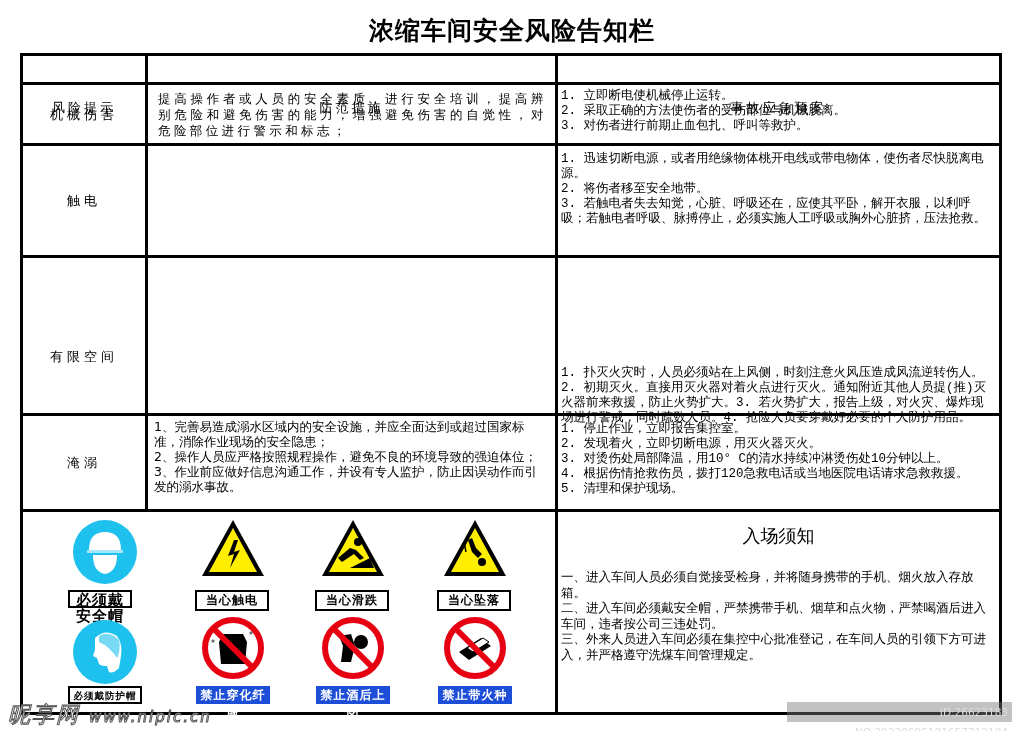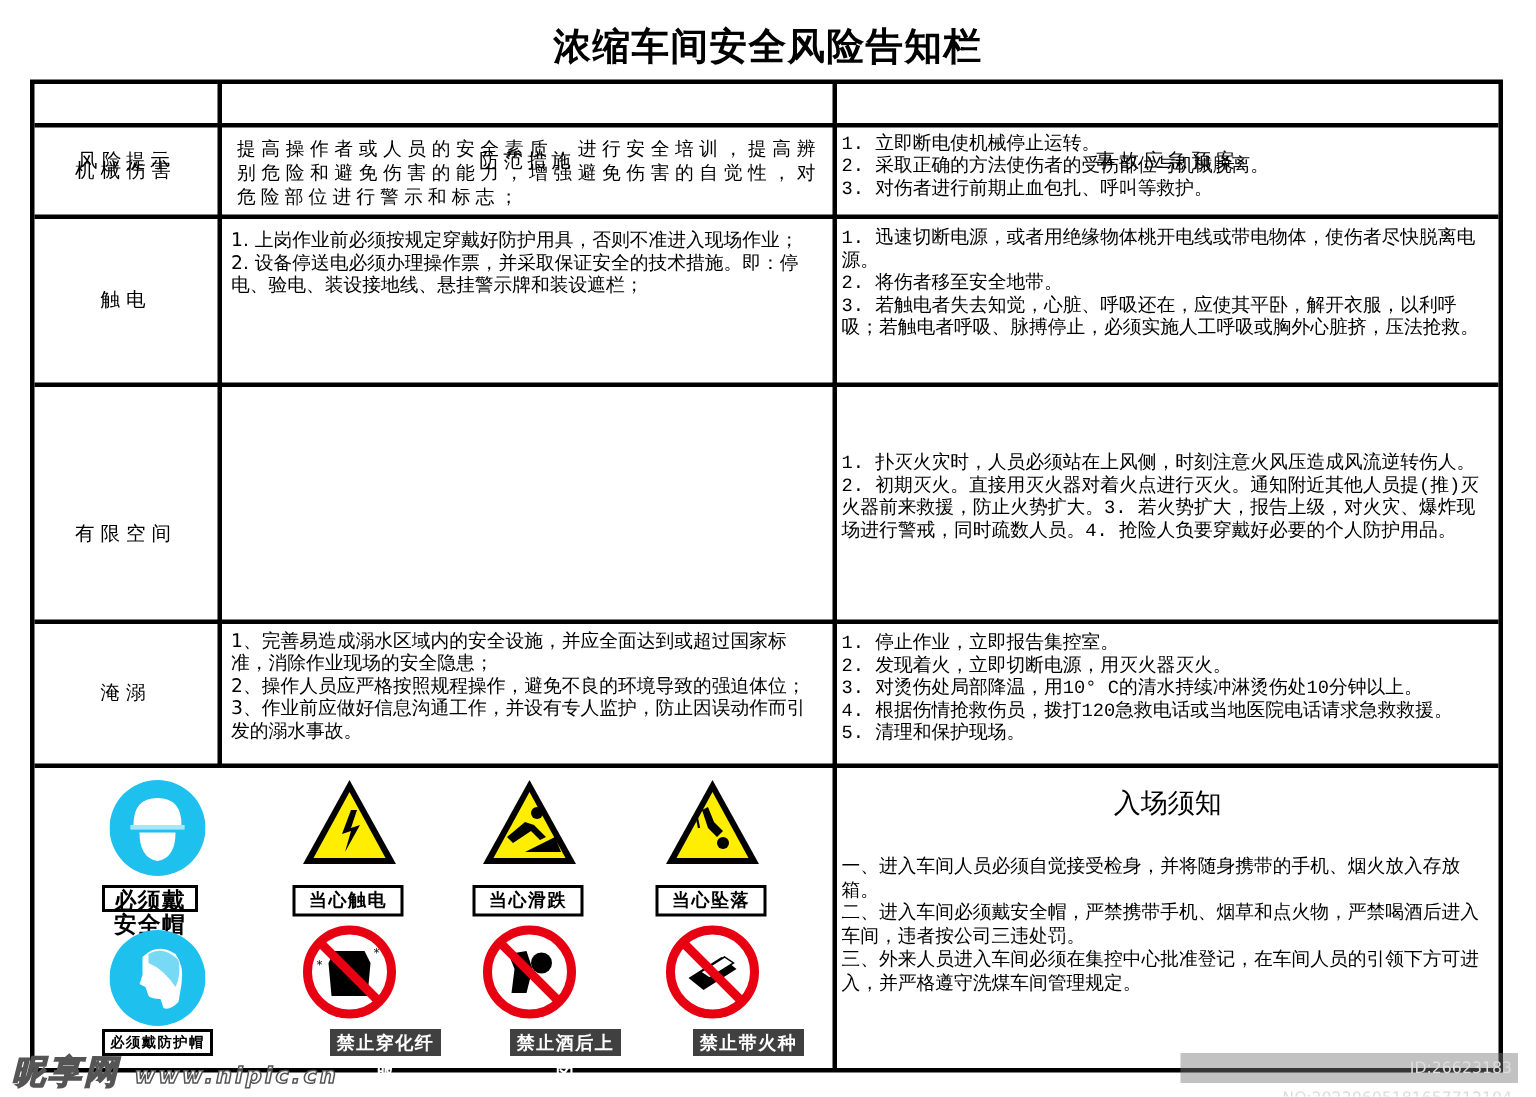--- a/index.html
+++ b/index.html
@@ -8,24 +8,24 @@
   .board { position:absolute; left:20px; top:53px; width:982px; height:662px; border:3px solid #000; box-sizing:border-box; }
   .hline { position:absolute; left:0; width:100%; height:3px; background:#000; }
   .vline { position:absolute; width:3px; background:#000; }
   .cell { position:absolute; box-sizing:border-box; font-size:12.5px; line-height:15px; }
   .hdr { display:flex; align-items:center; justify-content:center; font-size:13px; letter-spacing:3px;margin-top:38px; }
   .risk { display:flex; align-items:center; justify-content:center; font-size:13px; letter-spacing:4px; }
   .txt { padding:4px 6px 0 6px; white-space:pre-wrap; }
   .txt-spaced { letter-spacing:3.4px; line-height:16px; padding:6px 8px 0 10px; text-align:justify; }
   .txt-r { padding:4px 4px 0 3px; white-space:pre-wrap;font-family:Liberation Mono, monospace; }
   .lbl-box { position:absolute; border:2px solid #000; background:#fff; font-size:11.5px; font-weight:bold; text-align:center; line-height:16px; box-sizing:border-box; letter-spacing:1px; }
-  .lbl-red { position:absolute; background:#404040; color:#fff; font-size:12px; font-weight:bold; text-align:center; line-height:18px; letter-spacing:1px;margin-left:24px; }
+  .lbl-red { position:absolute; background:#1d4ed8; color:#fff; font-size:12px; font-weight:bold; text-align:center; line-height:18px; letter-spacing:1px; }
   .notice-title { position:absolute; left:0; width:100%; text-align:center; font-size:18px; }
   .notice-body { position:absolute; left:3px; right:6px; font-size:12.5px; line-height:15.5px; }
-  .watermark-left { position:absolute; left:8px; top:700px; font-size:22px; font-weight:bold; font-style:italic; color:#fff; -webkit-text-stroke:1px #555; letter-spacing:2px; }
+  .watermark-left { position:absolute; left:8px; top:700px; font-size:22px; font-weight:normal; font-style:italic; color:#fff; -webkit-text-stroke:1px #555; letter-spacing:2px; }
   .watermark-left .url { font-size:15px; }
   .watermark-right { position:absolute; left:787px; top:702px; width:225px; height:20px; background:rgba(120,120,120,0.45); color:#ddd; font-size:10.5px; line-height:20px; text-align:right; padding-right:4px; box-sizing:border-box; }
 </style>
 </head>
 <body>
 
 <div class="title">浓缩车间安全风险告知栏</div>
 
 <div class="board">
 
@@ -42,28 +42,26 @@
   <div class="cell hdr" style="left:125px;top:0;width:407px;height:26px">防范措施</div>
   <div class="cell hdr" style="left:535px;top:0;width:441px;height:26px">事故应急预案</div>
 
   <div class="cell risk" style="left:0;top:29px;width:122px;height:58px">机械伤害</div>
   <div class="cell txt txt-spaced" style="left:125px;top:29px;width:407px;height:58px">提高操作者或人员的安全素质，进行安全培训，提高辨别危险和避免伤害的能力，增强避免伤害的自觉性，对危险部位进行警示和标志；</div>
   <div class="cell txt-r" style="left:535px;top:29px;width:441px;height:58px;white-space:pre-wrap">1. 立即断电使机械停止运转。
 2. 采取正确的方法使伤者的受伤部位与机械脱离。
 3. 对伤者进行前期止血包扎、呼叫等救护。</div>
 
   <div class="cell risk" style="left:0;top:90px;width:122px;height:109px">触电</div>
-  <div class="cell txt" style="left:125px;top:90px;width:407px;height:109px;padding-top:6px">1. 上岗作业前必须按规定穿戴好防护用具，否则不准进入现场作业；
-2. 设备停送电必须办理操作票，并采取保证安全的技术措施。即：停电、验电、装设接地线、悬挂警示牌和装设遮栏；</div>
   <div class="cell txt-r" style="left:535px;top:90px;width:441px;height:109px;padding-top:6px;white-space:pre-wrap">1. 迅速切断电源，或者用绝缘物体桃开电线或带电物体，使伤者尽快脱离电源。
 2. 将伤者移至安全地带。
 3. 若触电者失去知觉，心脏、呼吸还在，应使其平卧，解开衣服，以利呼吸；若触电者呼吸、脉搏停止，必须实施人工呼吸或胸外心脏挤，压法抢救。</div>
 
   <div class="cell risk" style="left:0;top:202px;width:122px;height:155px;padding-top:41px;align-items:center">有限空间</div>
-  <div class="cell txt-r" style="left:535px;top:202px;width:441px;height:155px;padding-top:44px;white-space:pre-wrap">1. 扑灭火灾时，人员必须站在上风侧，时刻注意火风压造成风流逆转伤人。2. 初期灭火。直接用灭火器对着火点进行灭火。通知附近其他人员提(推)灭火器前来救援，防止火势扩大。3. 若火势扩大，报告上级，对火灾、爆炸现场进行警戒，同时疏数人员。4. 抢险人负要穿戴好必要的个人防护用品。</div>
+  <div class="cell txt-r" style="left:535px;top:202px;width:441px;height:155px;padding-top:108px;white-space:pre-wrap">1. 扑灭火灾时，人员必须站在上风侧，时刻注意火风压造成风流逆转伤人。2. 初期灭火。直接用灭火器对着火点进行灭火。通知附近其他人员提(推)灭火器前来救援，防止火势扩大。3. 若火势扩大，报告上级，对火灾、爆炸现场进行警戒，同时疏数人员。4. 抢险人负要穿戴好必要的个人防护用品。</div>
 
   <div class="cell risk" style="left:0;top:360px;width:122px;height:93px">淹溺</div>
   <div class="cell txt" style="left:125px;top:360px;width:407px;height:93px;padding-top:3px;overflow:hidden">1、完善易造成溺水区域内的安全设施，并应全面达到或超过国家标准，消除作业现场的安全隐患；
 2、操作人员应严格按照规程操作，避免不良的环境导致的强迫体位；
 3、作业前应做好信息沟通工作，并设有专人监护，防止因误动作而引发的溺水事故。</div>
   <div class="cell txt-r" style="left:535px;top:360px;width:441px;height:93px;padding-top:6px;white-space:pre-wrap">1. 停止作业，立即报告集控室。
 2. 发现着火，立即切断电源，用灭火器灭火。
 3. 对烫伤处局部降温，用10° C的清水持续冲淋烫伤处10分钟以上。
 4. 根据伤情抢救伤员，拨打120急救电话或当地医院电话请求急救救援。
 5. 清理和保护现场。</div>

